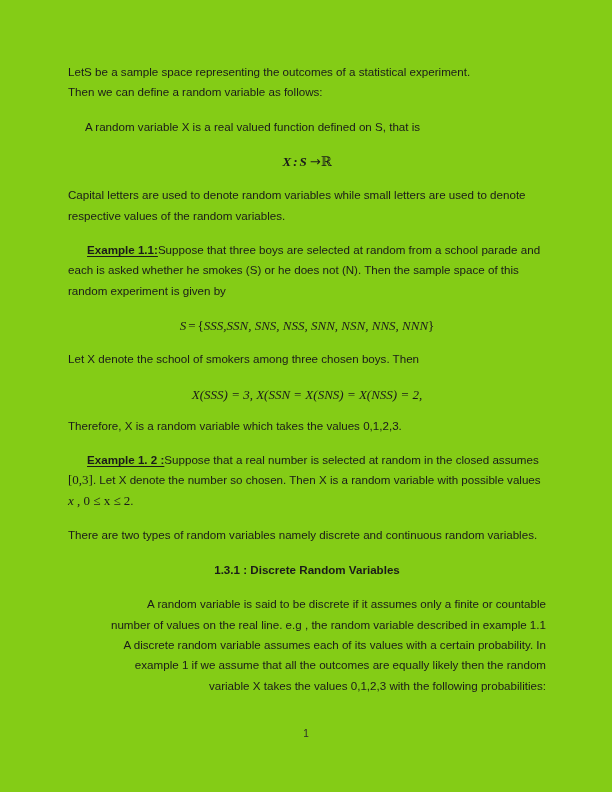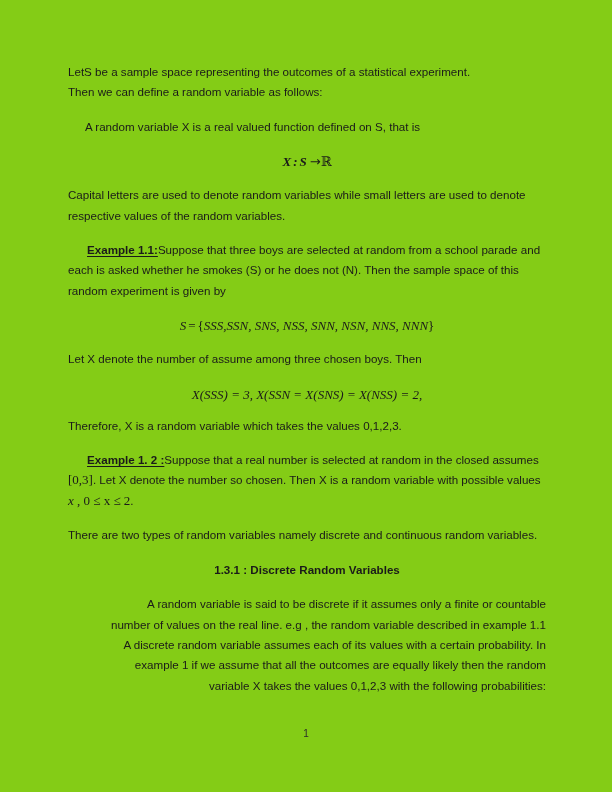--- a/index.html
+++ b/index.html
@@ -140,21 +140,21 @@
     </div>
 
     <p class="para">Capital letters are used to denote random variables while small letters are used to denote respective values of the random variables.</p>
 
     <p class="para"><span class="lbl">Example 1.1:</span><span>Suppose that three boys are selected at random from a school parade and each is asked whether he smokes (S) or he does not (N). Then the sample space of this random experiment is given by</span></p>
 
     <div class="math-display">
       <span class="mi">S</span><span class="mn op">=</span><span class="mn">{</span><span class="mi">SSS,SSN, SNS, NSS, SNN, NSN, NNS, NNN</span><span class="mn">}</span>
     </div>
 
-    <p class="para">Let X denote the number of assume among three chosen boys. Then</p>
+    <p class="para">Let X denote the school of smokers among three chosen boys. Then</p>
 
     <div class="math-display eq-group">
       <span class="eqline mi">X(SSS) = 3, X(SSN = X(SNS) = X(NSS) = 2,</span>
     </div>
 
     <p class="para">Therefore, X is a random variable which takes the values 0,1,2,3.</p>
 
     <p class="para"><span class="lbl">Example 1. 2 :</span><span>Suppose that a real number is selected at random in the closed assumes </span><span class="math-inline mn">[0,3]</span><span>. Let X denote the number so chosen. Then X is a random variable with possible values </span><span class="math-inline mi">x</span><span class="math-inline mn"> , 0 ≤ x ≤ 2</span><span>.</span></p>
 
     <p class="para">There are two types of random variables namely discrete and continuous random variables.</p>

